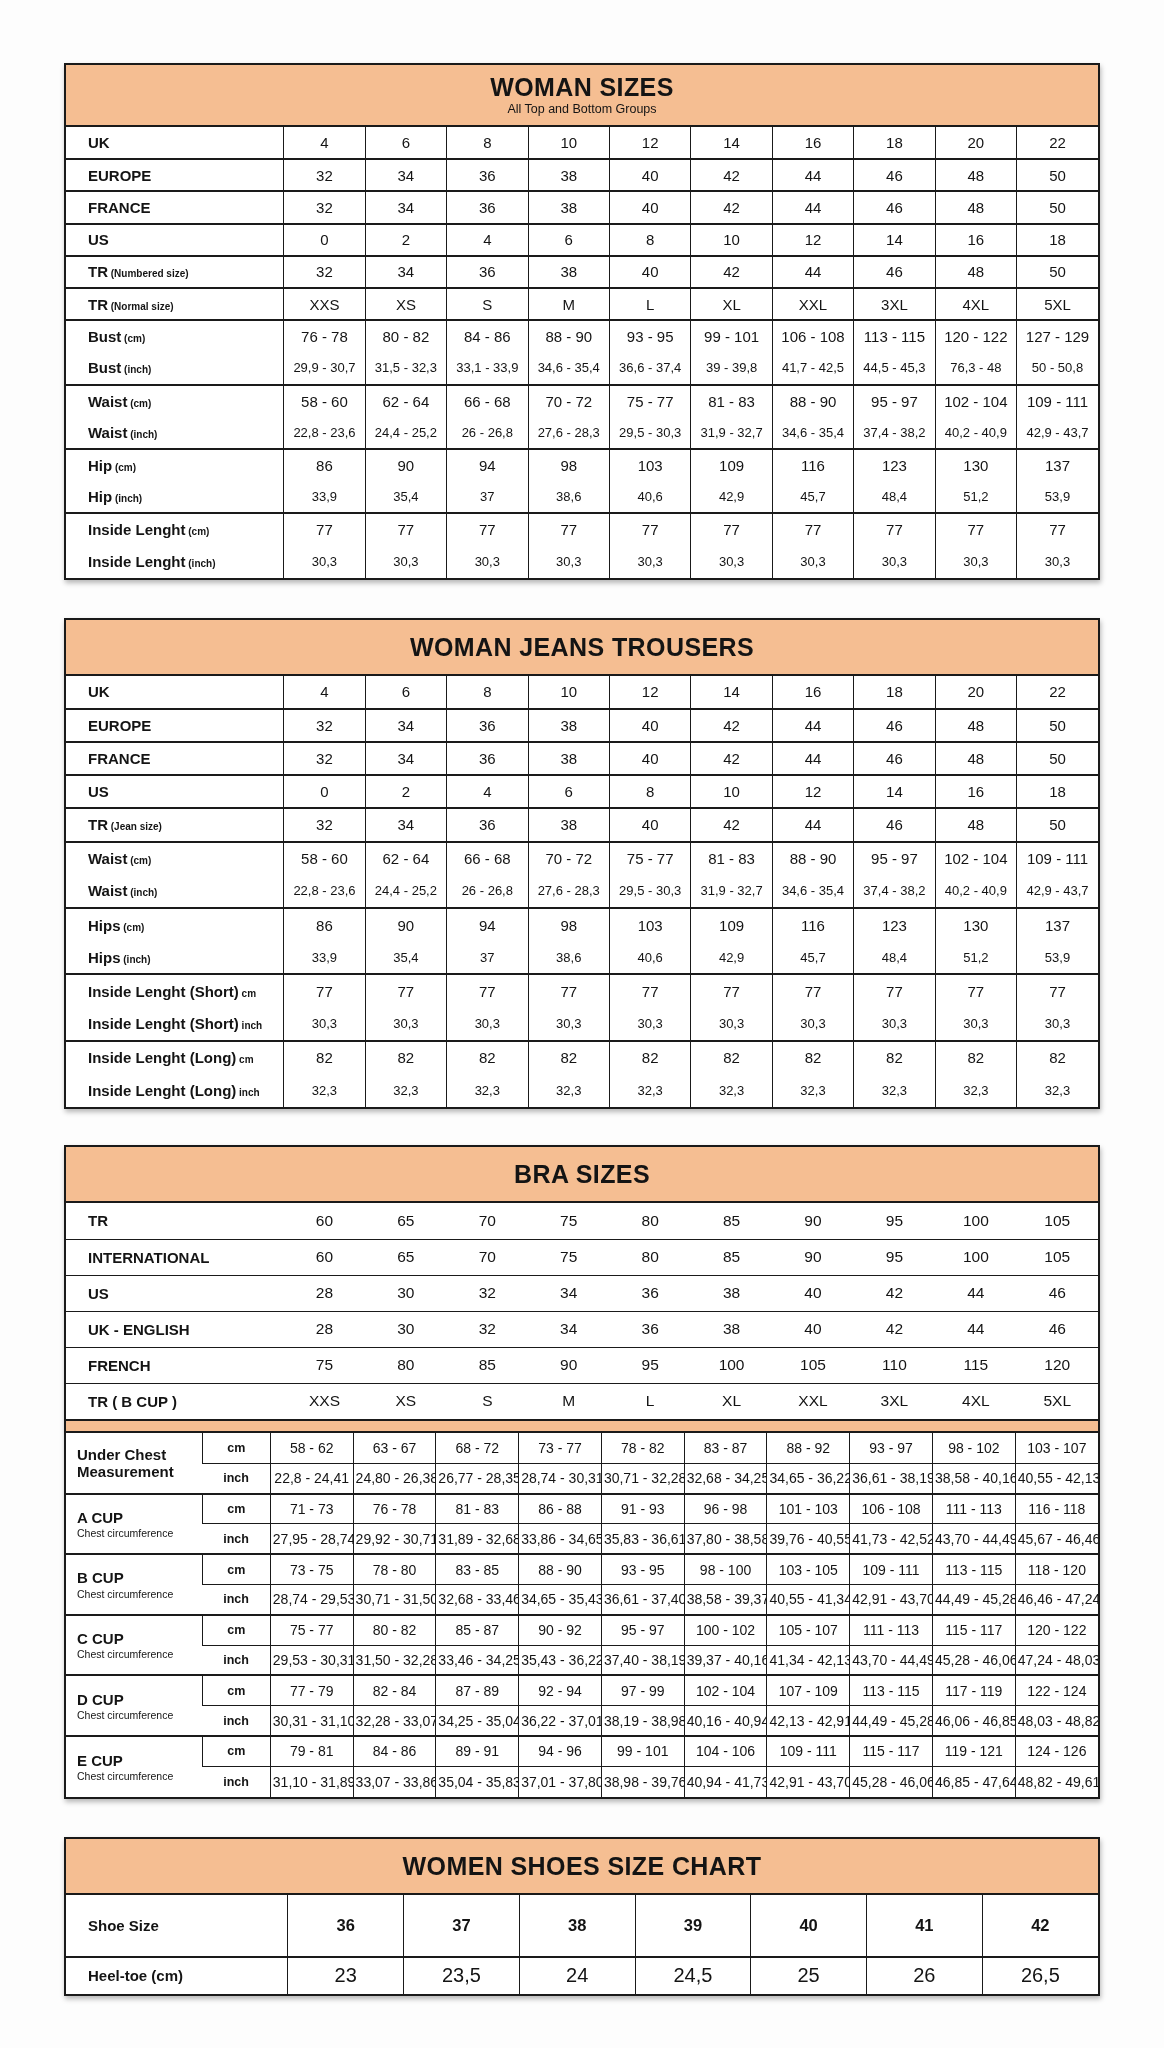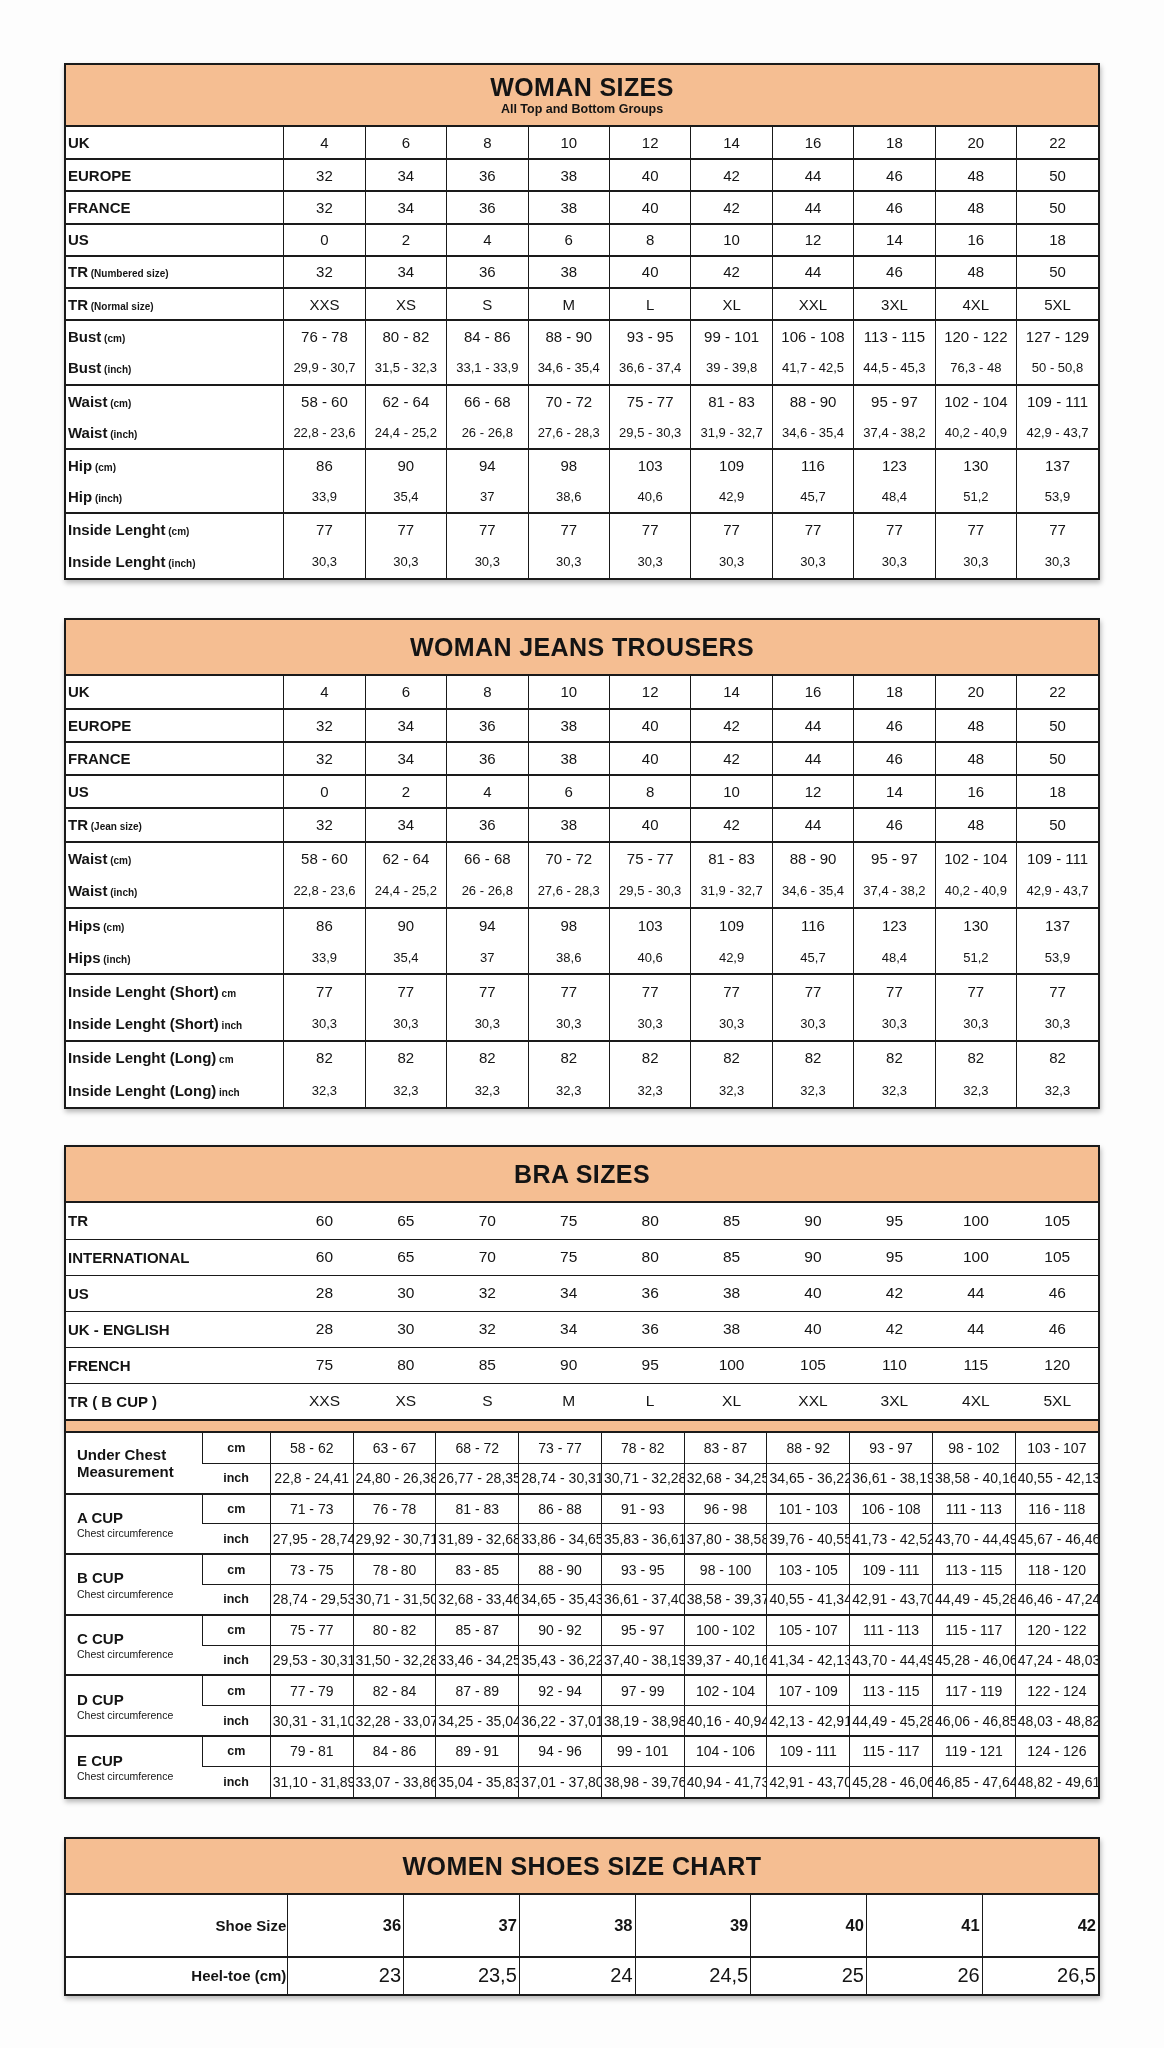--- a/index.html
+++ b/index.html
@@ -22,26 +22,26 @@
   .sec-bra{margin-top:36px;}
   .sec-shoes{margin-top:38px;}
   .band{
     background:var(--accent);border-bottom:2.5px solid var(--bd);
     display:flex;flex-direction:column;align-items:center;justify-content:center;
     text-align:center;
   }
   .band-tall{height:62px;}
   .band-short{height:56px;}
   .band-title{font-size:25px;font-weight:bold;letter-spacing:.4px;line-height:1.05;}
-  .band-sub{font-size:12.5px;font-weight:bold;margin-top:2px;}
+  .band-sub{font-size:12.5px;font-weight:normal;margin-top:2px;}
   .band-sep{height:14px;background:var(--accent);
     border-top:2px solid var(--bd);border-bottom:2px solid var(--bd);}
 
   table{width:100%;border-collapse:collapse;table-layout:fixed;}
-  th{text-align:left;padding-left:2px;font-weight:bold;font-size:15px;vertical-align:middle;}
+  th{text-align:left;padding-left:22px;font-weight:bold;font-size:15px;vertical-align:middle;}
   th .sml{font-size:10px;}
   td.val{text-align:center;font-size:15px;padding:0 2px;vertical-align:middle;
     overflow:hidden;white-space:nowrap;}
 
   
   .t-grid tr{height:32.2px;}
   .t-jeans tr{height:33.2px;}
   .t-grid tr>*{border-top:2.2px solid var(--bd);}
   .t-grid tr:first-child>*{border-top:none;}
   .t-grid tr.pair_bottom>*{border-top:none;}
@@ -68,21 +68,21 @@
   .t-cups tr.g-bot td.val{font-size:14px;}
   .t-cups th{padding-left:11px;line-height:1.15;}
   .cup-name{display:block;font-size:15px;font-weight:bold;}
   .cup-sub{display:block;font-size:10.5px;font-weight:normal;margin-top:1px;}
   .col-cup-label{width:13.2%;}
   .col-cup-unit{width:6.6%;}
 
   
   .t-shoes tr:nth-child(1){height:62px;}
   .t-shoes tr:nth-child(2){height:37px;}
-  .t-shoes th,.t-shoes td{border-left:1.4px solid var(--bd);text-align:right;}
+  .t-shoes th,.t-shoes td{border-left:1.4px solid var(--bd);}
   .t-shoes tr>*:first-child{border-left:none;}
   .t-shoes tr>*{border-top:2.2px solid var(--bd);}
   .t-shoes tr:first-child>*{border-top:none;}
   .t-shoes td.val{font-size:20px;}
   .t-shoes tr.bold_vals td.val{font-size:16.5px;font-weight:bold;}
   .col-shoe-label{width:21.5%;}
 </style>
 </head>
 <body>
 

